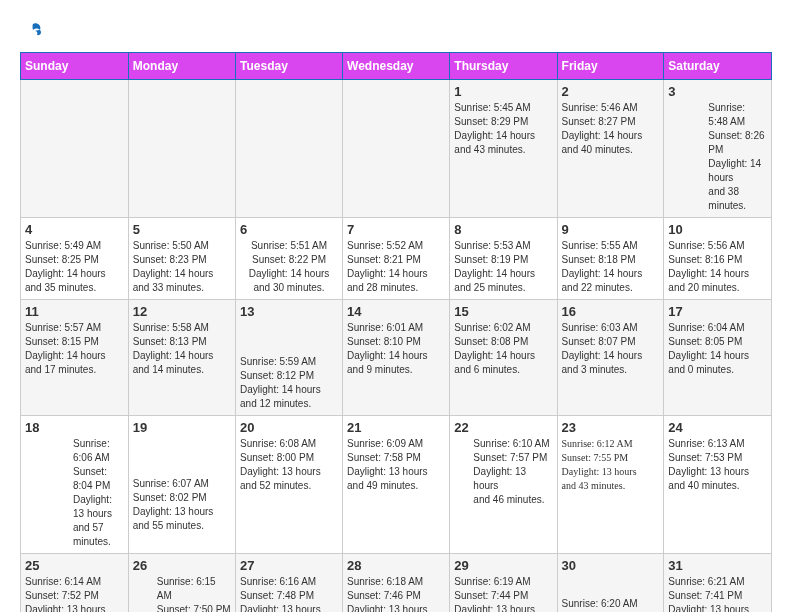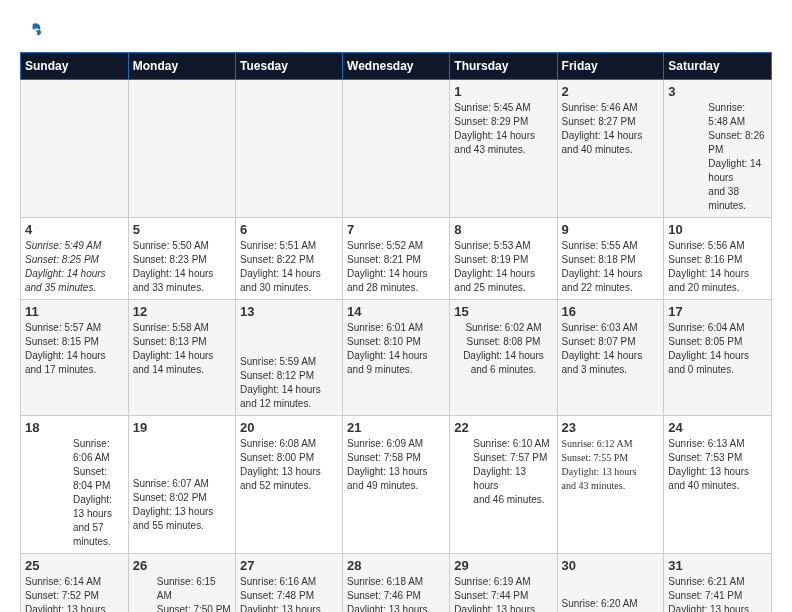--- a/index.html
+++ b/index.html
@@ -32,21 +32,21 @@
     .subtitle {
       font-size: 16px;
       color: #333;
     }
     table {
       width: 100%;
       border-collapse: collapse;
       font-size: 11px;
     }
     thead tr th {
-      background-color: #0f172a;
+      background-color: #d946ef;
       color: #fff;
       padding: 6px 4px;
       text-align: left;
       font-size: 12px;
       font-weight: bold;
       border: 1px solid #1a6fbb;
     }
     tbody tr td {
       border: 1px solid #ccc;
       vertical-align: top;
@@ -129,35 +129,35 @@
           <div class="day-number">3</div>
           <div class="day-info" style="white-space: pre-line; margin-left: 40px;">Sunrise: 5:48 AM
 Sunset: 8:26 PM
 Daylight: 14 hours
 and 38 minutes.</div>
         </td>
       </tr>
       <tr>
         <td>
           <div class="day-number">4</div>
-          <div class="day-info" style="white-space: pre-line; font-style: italic;">Sunrise: 5:49 AM
+          <div class="day-info" style="white-space: pre-line;">Sunrise: 5:49 AM
 Sunset: 8:25 PM
 Daylight: 14 hours
 and 35 minutes.</div>
         </td>
         <td>
           <div class="day-number">5</div>
           <div class="day-info" style="white-space: pre-line;">Sunrise: 5:50 AM
 Sunset: 8:23 PM
 Daylight: 14 hours
 and 33 minutes.</div>
         </td>
         <td>
           <div class="day-number">6</div>
-          <div class="day-info" style="white-space: pre-line;">Sunrise: 5:51 AM
+          <div class="day-info" style="white-space: pre-line; text-align: center;">Sunrise: 5:51 AM
 Sunset: 8:22 PM
 Daylight: 14 hours
 and 30 minutes.</div>
         </td>
         <td>
           <div class="day-number">7</div>
           <div class="day-info" style="white-space: pre-line;">Sunrise: 5:52 AM
 Sunset: 8:21 PM
 Daylight: 14 hours
 and 28 minutes.</div>
@@ -208,21 +208,21 @@
         </td>
         <td>
           <div class="day-number">14</div>
           <div class="day-info" style="white-space: pre-line;">Sunrise: 6:01 AM
 Sunset: 8:10 PM
 Daylight: 14 hours
 and 9 minutes.</div>
         </td>
         <td>
           <div class="day-number">15</div>
-          <div class="day-info" style="white-space: pre-line; text-align: center;">Sunrise: 6:02 AM
+          <div class="day-info" style="white-space: pre-line;">Sunrise: 6:02 AM
 Sunset: 8:08 PM
 Daylight: 14 hours
 and 6 minutes.</div>
         </td>
         <td>
           <div class="day-number">16</div>
           <div class="day-info" style="white-space: pre-line;">Sunrise: 6:03 AM
 Sunset: 8:07 PM
 Daylight: 14 hours
 and 3 minutes.</div>

